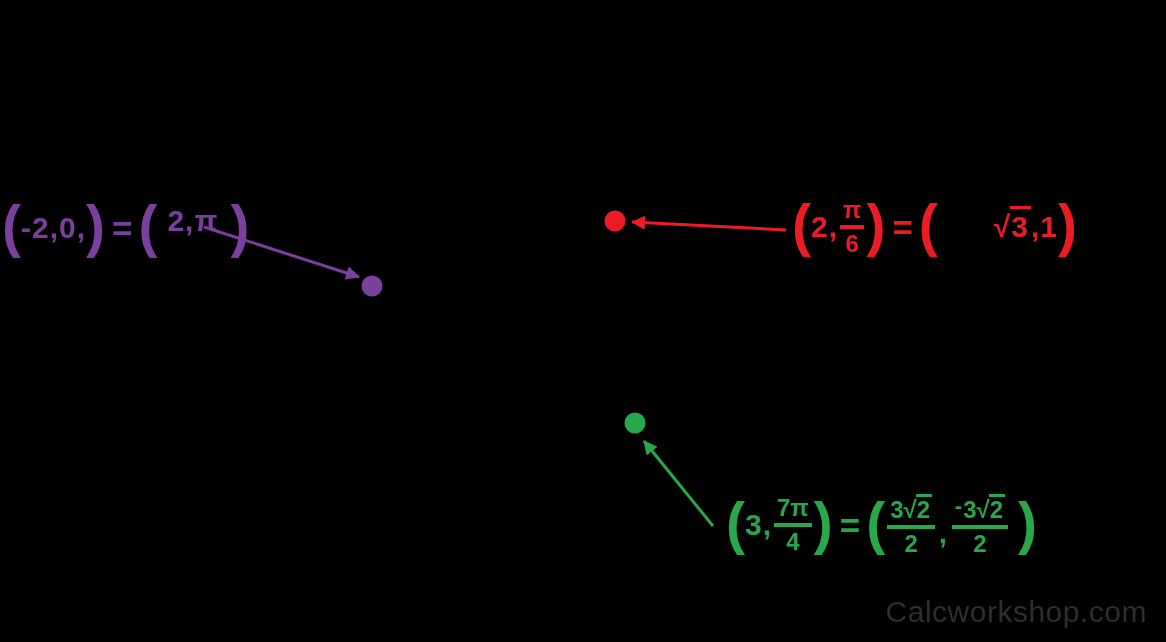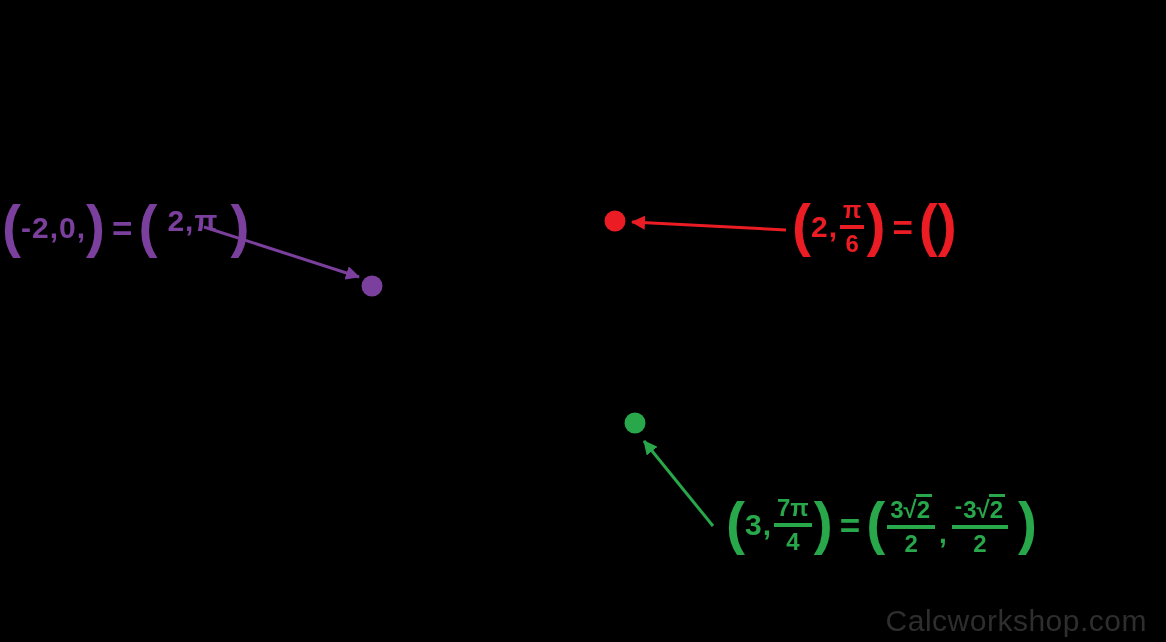--- a/index.html
+++ b/index.html
@@ -64,21 +64,21 @@
   .sqrt-sym { font-weight: 700; margin-right: -1px; }
   .sqrt-rad { border-top: 3.5px solid currentColor; padding: 1px 2px 0 1px; }
   .big-sqrt .sqrt-sym { font-size: 30px; }
   .big-sqrt .sqrt-rad { font-size: 30px; }
 
   .neg { font-size: 22px; position: relative; top: -5px; margin-right: 1px; font-weight: 700; }
   .mid-comma { font-size: 28px; font-weight: 700; margin: 18px 3px 0 2px; }
 
   #watermark {
     position: absolute;
-    right: 19px; bottom: 4px;
+    right: 19px; bottom: 13px;
     font-size: 30px;
     font-weight: 300;
     letter-spacing: 0.5px;
     color: var(--watermark);
   }
 </style>
 </head>
 <body style="background: rgb(0, 0, 0);">
 
 <div id="canvas" style="background: rgb(0, 0, 0); width: 1166px; height: 642px;">
@@ -118,20 +118,23 @@
   <div class="math-label c-red" style="left:792px; top:197px; height:60px;">
     <span class="paren">(</span>
     <span class="txt">2,</span>
     <span class="frac">
       <span class="num">π</span>
       <span class="den">6</span>
     </span>
     <span class="paren">)</span>
     <span class="eq">=</span>
     <span class="paren">(</span>
+    <span class="txt big-sqrt">
+      <span class="sqrt-sym">√</span><span class="sqrt-rad">3</span><span>,1</span>
+    </span>
     <span class="paren">)</span>
   </div>
 
   <div class="math-label c-green" style="left:726px; top:493px; height:64px;">
     <span class="paren">(</span>
     <span class="txt">3,</span>
     <span class="frac">
       <span class="num">7π</span>
       <span class="den">4</span>
     </span>

